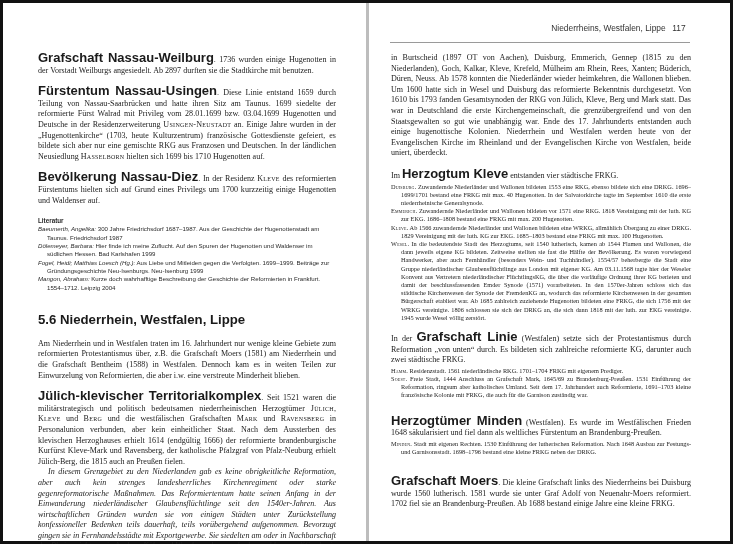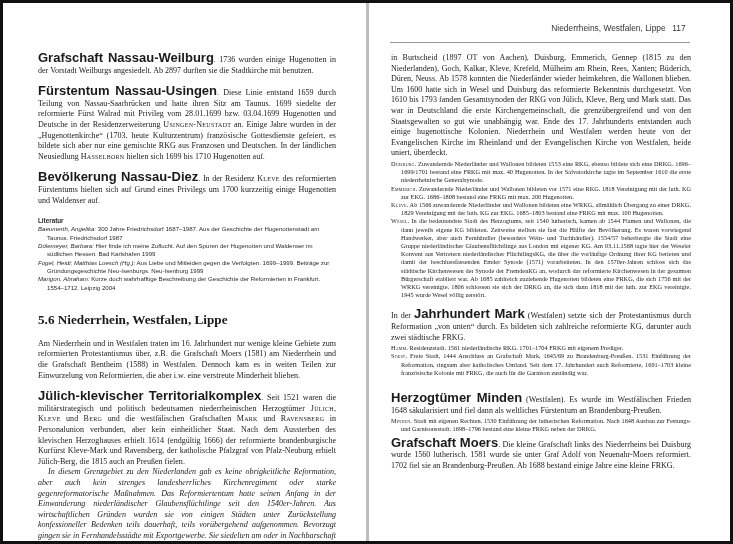--- a/index.html
+++ b/index.html
@@ -50,21 +50,21 @@
   }
   .sc { font-variant: small-caps; letter-spacing: 0.3px; }
 
   .lit { margin-top: 11px; font-family: "Liberation Sans", "DejaVu Sans", sans-serif; font-size: 6.1px; line-height: 8.3px; text-align: left; color: #2a2a2a; }
   .lit-title { font-weight: bold; font-size: 6.3px; }
   .lit-entry { padding-left: 9px; text-indent: -9px; }
   .lit-entry i { font-style: italic; }
 
   .section-head {
     margin-top: 20px; margin-bottom: 11px;
-    font-family: Liberation Serif, serif;
+    font-family: Liberation Sans, sans-serif;
     font-weight: bold; font-size: 13.2px; line-height: 16px; color: #1a1a1a;
     text-align: left;
   }
 
   .entries { font-size: 6.3px; line-height: 8.2px; margin-top: 1px; }
   .entry { padding-left: 10px; text-indent: -10px; }
   .entry .place { font-variant: small-caps; letter-spacing: 0.2px; }
 </style>
 </head>
 <body>
@@ -109,40 +109,43 @@
 
   <div class="page right">
     <div class="runhead">
       <span>Niederrheins, Westfalen, Lippe</span>
       <span class="pnum">117</span>
     </div>
 
     <div class="body">
       <p>in Burtscheid (1897 OT von Aachen), Duisburg, Emmerich, Gennep (1815 zu den Niederlanden), Goch, Kalkar, Kleve, Krefeld, Mülheim am Rhein, Rees, Xanten; Büderich, Düren, Neuss. Ab 1578 konnten die Niederländer wieder heimkehren, die Wallonen blieben. Um 1600 hatte sich in Wesel und Duisburg das reformierte Bekenntnis durchgesetzt. Von 1610 bis 1793 fanden Gesamtsynoden der RKG von Jülich, Kleve, Berg und Mark statt. Das war in Deutschland die erste Kirchengemeinschaft, die grenzübergreifend und von den Staatsgewalten so gut wie unabhängig war. Ende des 17. Jahrhunderts entstanden auch einige hugenottische Kolonien. Niederrhein und Westfalen werden heute von der Evangelischen Kirche im Rheinland und der Evangelischen Kirche von Westfalen, beide uniert, überdeckt.</p>
 
+      <p class="para-gap">
+        <span>Im </span><span class="lead">Herzogtum Kleve</span><span> entstanden vier städtische FRKG.</span>
+      </p>
       <div class="entries">
         <div class="entry"><span class="place">Duisburg</span><span>. Zuwandernde Niederländer und Wallonen bildeten 1553 eine RKG, ebenso bildete sich eine DRKG. 1696–1699/1701 bestand eine FRKG mit max. 40 Hugenotten. In der Salvatorkirche tagte im September 1610 die erste niederrheinische Generalsynode.</span></div>
         <div class="entry"><span class="place">Emmerich</span><span>. Zuwandernde Niederländer und Wallonen bildeten vor 1571 eine RKG. 1818 Vereinigung mit der luth. KG zur EKG. 1686–1808 bestand eine FRKG mit max. 200 Hugenotten.</span></div>
         <div class="entry"><span class="place">Kleve</span><span>. Ab 1566 zuwandernde Niederländer und Wallonen bildeten eine WRKG, allmählich Übergang zu einer DRKG. 1829 Vereinigung mit der luth. KG zur EKG. 1685–1803 bestand eine FRKG mit max. 100 Hugenotten.</span></div>
         <div class="entry"><span class="place">Wesel</span><span>. In die bedeutendste Stadt des Herzogtums, seit 1540 lutherisch, kamen ab 1544 Flamen und Wallonen, die dann jeweils eigene KG bildeten. Zeitweise stellten sie fast die Hälfte der Bevölkerung. Es waren vorwiegend Handwerker, aber auch Fernhändler (besonders Wein- und Tuchhändler). 1554/57 beherbergte die Stadt eine Gruppe niederländischer Glaubensflüchtlinge aus London mit eigener KG. Am 03.11.1568 tagte hier der Weseler Konvent aus Vertretern niederländischer FlüchtlingsKG, die über die vorläufige Ordnung ihrer KG berieten und damit der beschlussfassenden Emder Synode (1571) vorarbeiteten. In den 1570er-Jahren schloss sich das städtische Kirchenwesen der Synode der FremdenKG an, wodurch das reformierte Kirchenwesen in der gesamten Bürgerschaft etabliert war. Ab 1685 zahlreich zuziehende Hugenotten bildeten eine FRKG, die sich 1756 mit der WRKG vereinigte. 1806 schlossen sie sich der DRKG an, die sich dann 1818 mit der luth. zur EKG vereinigte. 1945 wurde Wesel völlig zerstört.</span></div>
       </div>
 
       <p class="para-gap">
-        <span>In der </span><span class="lead">Jahrhundert Mark</span><span> (Westfalen) setzte sich der Protestantismus durch Reformation „von unten“ durch. Es bildeten sich zahlreiche reformierte KG, darunter auch zwei städtische FRKG.</span>
+        <span>In der </span><span class="lead">Grafschaft Linie</span><span> (Westfalen) setzte sich der Protestantismus durch Reformation „von unten“ durch. Es bildeten sich zahlreiche reformierte KG, darunter auch zwei städtische FRKG.</span>
       </p>
       <div class="entries">
         <div class="entry"><span class="place">Hamm</span><span>. Residenzstadt. 1561 niederländische RKG. 1701–1704 FRKG mit eigenem Prediger.</span></div>
         <div class="entry"><span class="place">Soest</span><span>. Freie Stadt, 1444 Anschluss an Grafschaft Mark, 1645/69 zu Brandenburg-Preußen. 1531 Einführung der Reformation, ringsum aber katholisches Umland. Seit dem 17. Jahrhundert auch Reformierte, 1691–1703 kleine französische Kolonie mit FRKG, die auch für die Garnison zuständig war.</span></div>
       </div>
 
       <p class="para-gap" style="margin-top:16px">
         <span class="lead">Herzogtümer Minden</span><span> (Westfalen). Es wurde im Westfälischen Frieden 1648 säkularisiert und fiel dann als weltliches Fürstentum an Brandenburg-Preußen.</span>
       </p>
       <div class="entries">
         <div class="entry"><span class="place">Minden</span><span>. Stadt mit eigenen Rechten. 1530 Einführung der lutherischen Reformation. Nach 1648 Ausbau zur Festungs- und Garnisonsstadt. 1698–1796 bestand eine kleine FRKG neben der DRKG.</span></div>
       </div>
 
-      <p class="para-gap" style="margin-top:4px">
+      <p class="para-gap" style="margin-top:20px">
         <span class="lead">Grafschaft Moers</span><span>. Die kleine Grafschaft links des Niederrheins bei Duisburg wurde 1560 lutherisch. 1581 wurde sie unter Graf Adolf von Neuenahr-Moers reformiert. 1702 fiel sie an Brandenburg-Preußen. Ab 1688 bestand einige Jahre eine kleine FRKG.</span>
       </p>
     </div>
   </div>
 </div>
 
 </body></html>

